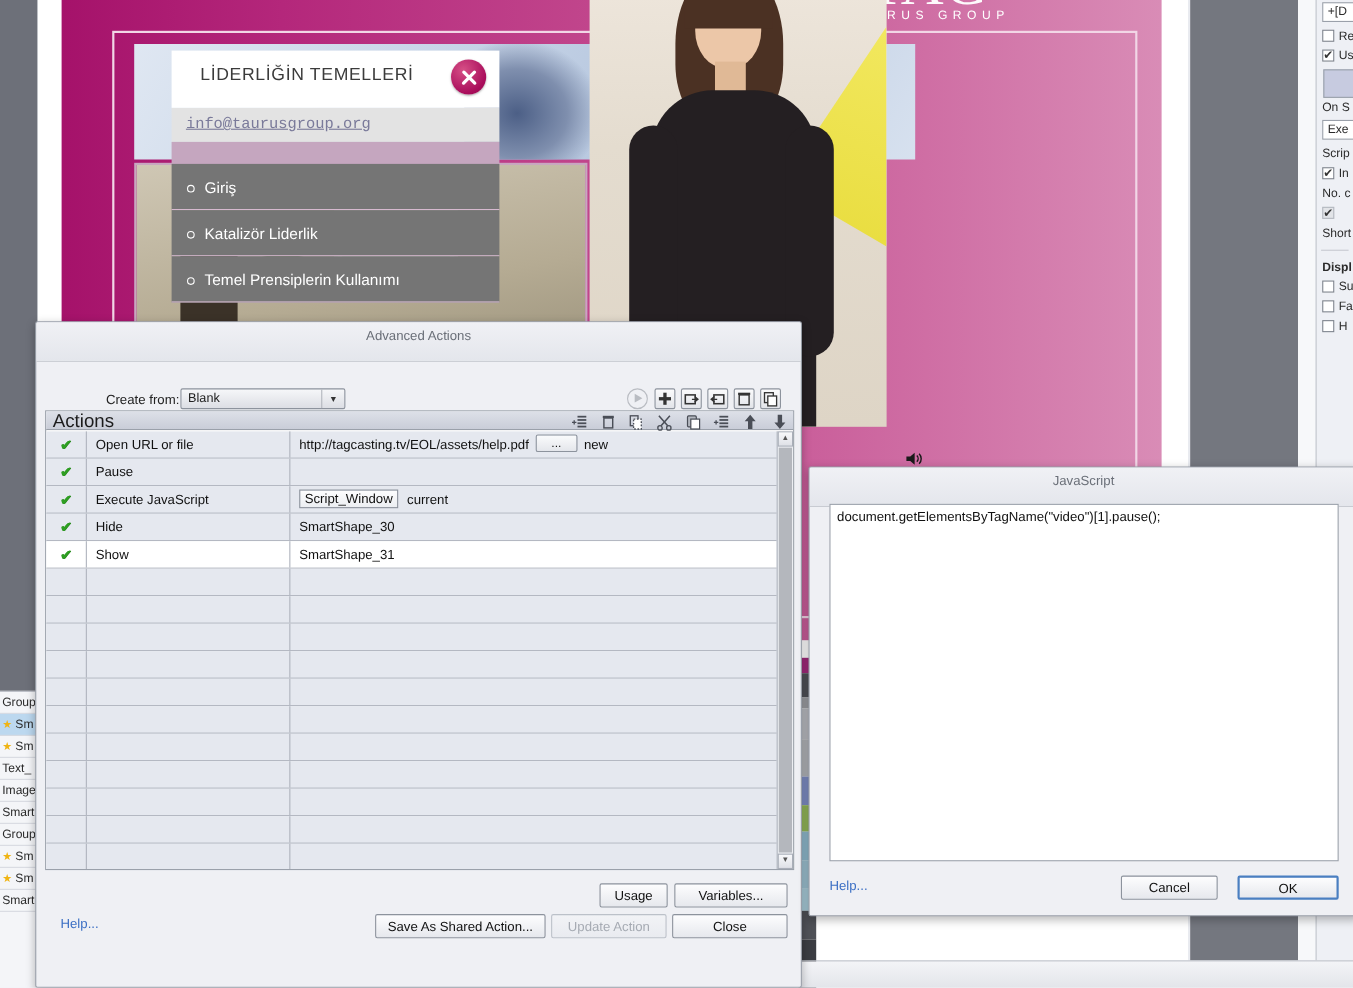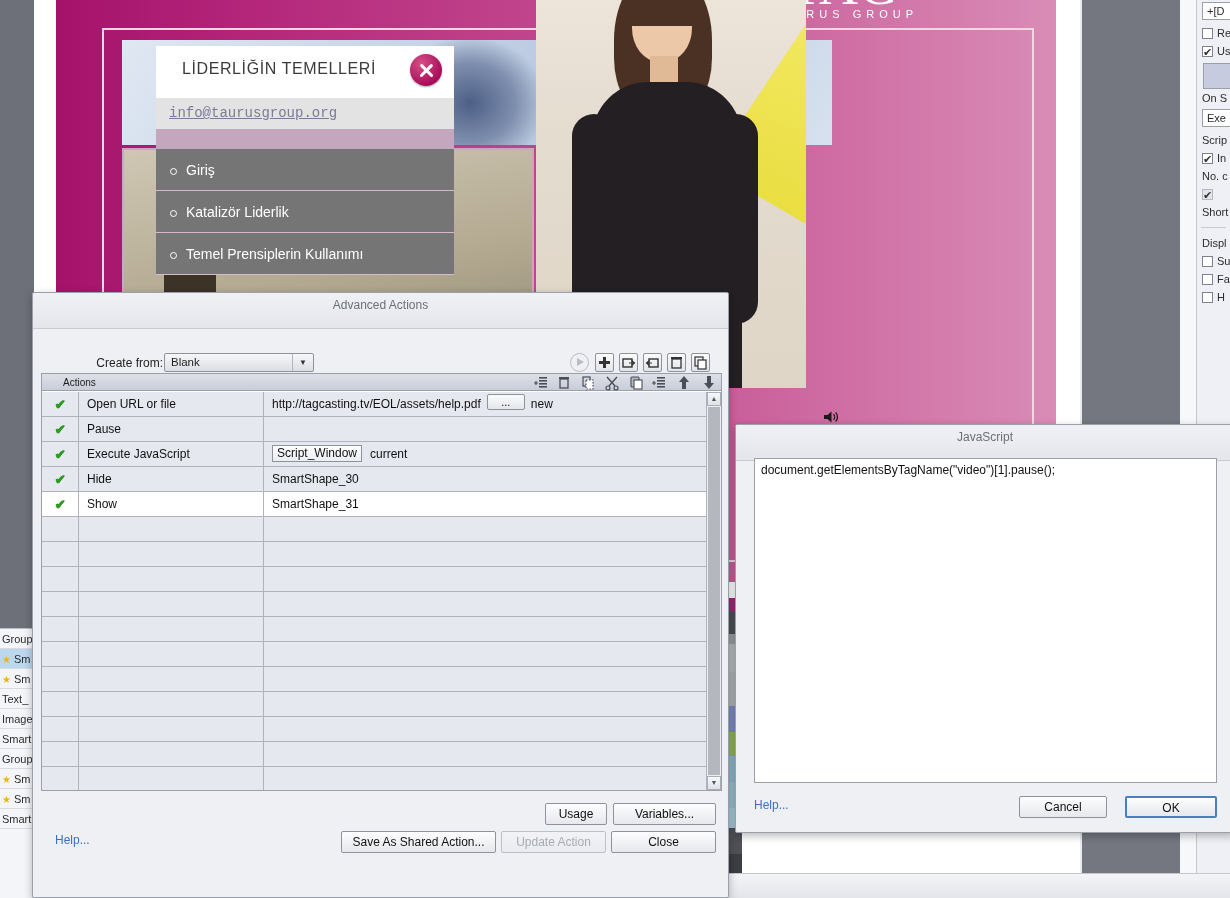--- a/index.html
+++ b/index.html
@@ -93,21 +93,21 @@
   
   .right-panel { position:absolute; left:1196px; top:0; width:34px; height:873px; background:#eef0f5;
       border-left:1px solid #c3c6cd; font-size:11px; color:#2b2b2b; }
   .rp-row { padding:0 0 0 5px; white-space:nowrap; overflow:hidden; height:18px; line-height:18px; }
   .rp-box { margin:2px 0 4px 5px; width:60px; height:18px; border:1px solid #9aa0aa; background:#fff; line-height:16px; padding-left:4px; }
   .rp-chk { display:inline-block; width:11px; height:11px; border:1px solid #7d838d; background:#fff; vertical-align:-2px; margin-right:4px; position:relative; }
   .rp-chk.on:after { content:"✔"; position:absolute; left:0px; top:-4px; font-size:11px; color:#333; }
   .rp-chk.dis { background:#e2e4e8; border-color:#b4b8c0; }
   .rp-sep { border-top:1px solid #c7cad1; margin:6px 4px; }
   .rp-swatch { margin:3px 0 0 6px; width:40px; height:26px; background:#c7cbe0; border:1px solid #9aa0aa; }
-  .rp-h { font-weight:normal; }
+  .rp-h { font-weight:bold; }
   .rp-gray { color:#9aa0a8;margin-left:43px; }
 
   .bottom-bar { position:absolute; left:34px; top:873px; width:1196px; height:25px;
       background:linear-gradient(180deg,#f3f4f7,#e3e5ea); border-top:1px solid #c3c6cd; }
 
   
   .dlg-aa { position:absolute; left:32px; top:292px; width:697px; height:606px;
       background:#eff0f4; border:1px solid #9aa0aa; box-shadow:0 3px 9px rgba(0,0,0,.28);
       border-radius:2px; }
   .dlg-title { height:36px; line-height:24px; text-align:center; font-size:12px; color:#6a6f78;
@@ -123,21 +123,21 @@
       font-size:11.5px; color:#111; line-height:17px; padding-left:5px; border-radius:1px; }
   .tb-btn { position:absolute; width:19px; height:19px; background:linear-gradient(180deg,#fbfbfc,#e2e4e9);
       border:1px solid #8d939d; border-radius:2px; }
   .tb-play { position:absolute; width:19px; height:19px; border-radius:50%; border:1.5px solid #b9bcc2; }
   .tb-play:after { content:""; position:absolute; left:6px; top:4px; border-left:7px solid #b9bcc2;
       border-top:4.5px solid transparent; border-bottom:4.5px solid transparent; }
 
   
   .act-wrap { position:absolute; left:8px; top:80px; width:681px; height:418px; border:1px solid #9aa0aa; background:#fff; }
   .act-head { height:17px; background:linear-gradient(180deg,#dde0e8,#c9cdd8); border-bottom:1px solid #9aa0aa;
-      position:relative; font-size:10px; color:#1b1b1b; line-height:17px; padding-left:21px; }
+      position:relative; font-size:17px; color:#1b1b1b; line-height:17px; padding-left:6px; }
   .act-body { position:absolute; left:0; top:18px; right:0; bottom:0; overflow:hidden; }
   .act-row { height:25px; display:flex; border-bottom:1px solid #aeb3bd; background:#e5e8ef; }
   .act-row.sel { background:#ffffff; }
   .c-chk { width:37px; border-right:1px solid #aeb3bd; text-align:center; line-height:25px; }
   .c-name { width:185px; border-right:1px solid #aeb3bd; font-size:12px; color:#111; line-height:25px; padding-left:8px; }
   .c-val { flex:1; font-size:12px; color:#111; line-height:25px; padding-left:8px; position:relative; }
   .tick { color:#2e9e22; font-size:13px; font-weight:bold; text-shadow:0.5px 0 #1c7a12; }
   .mini-btn { display:inline-block; height:16px; min-width:38px; text-align:center; line-height:14px;
       background:linear-gradient(180deg,#fafbfc,#e4e6eb); border:1px solid #8d939d; border-radius:2px;
       font-size:11px; vertical-align:2px; margin:0 6px; padding:0 5px; color:#111; }

